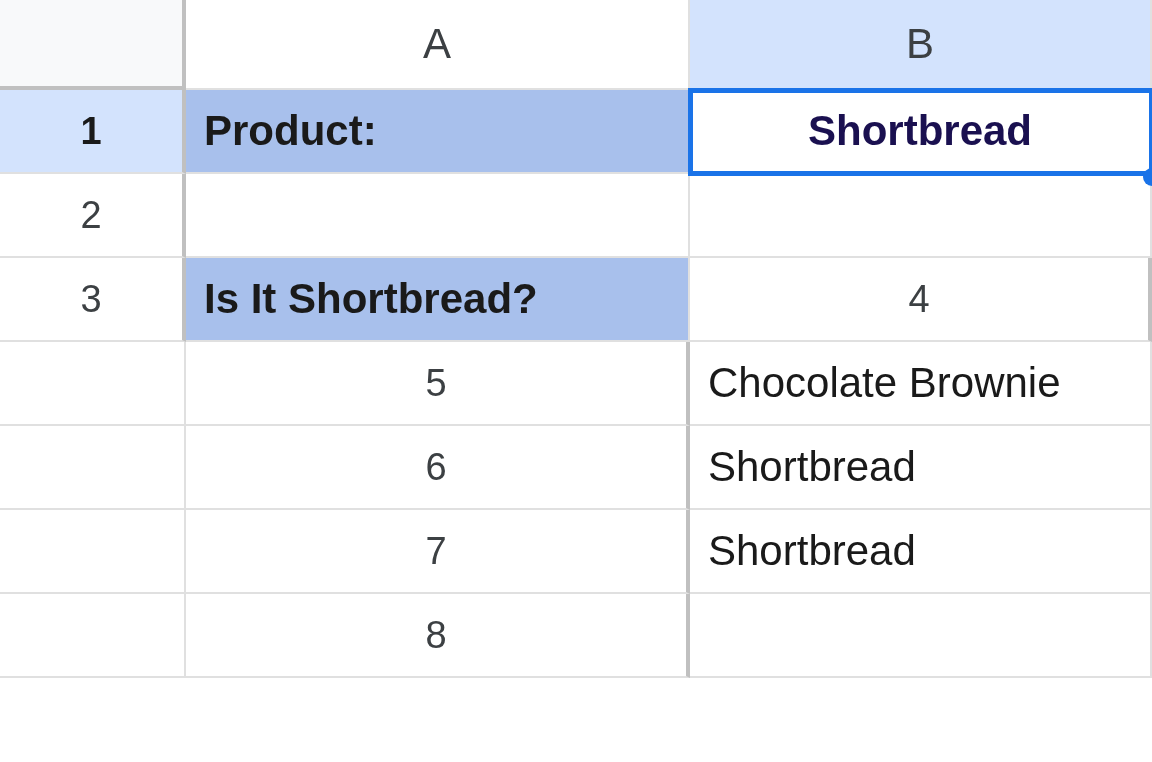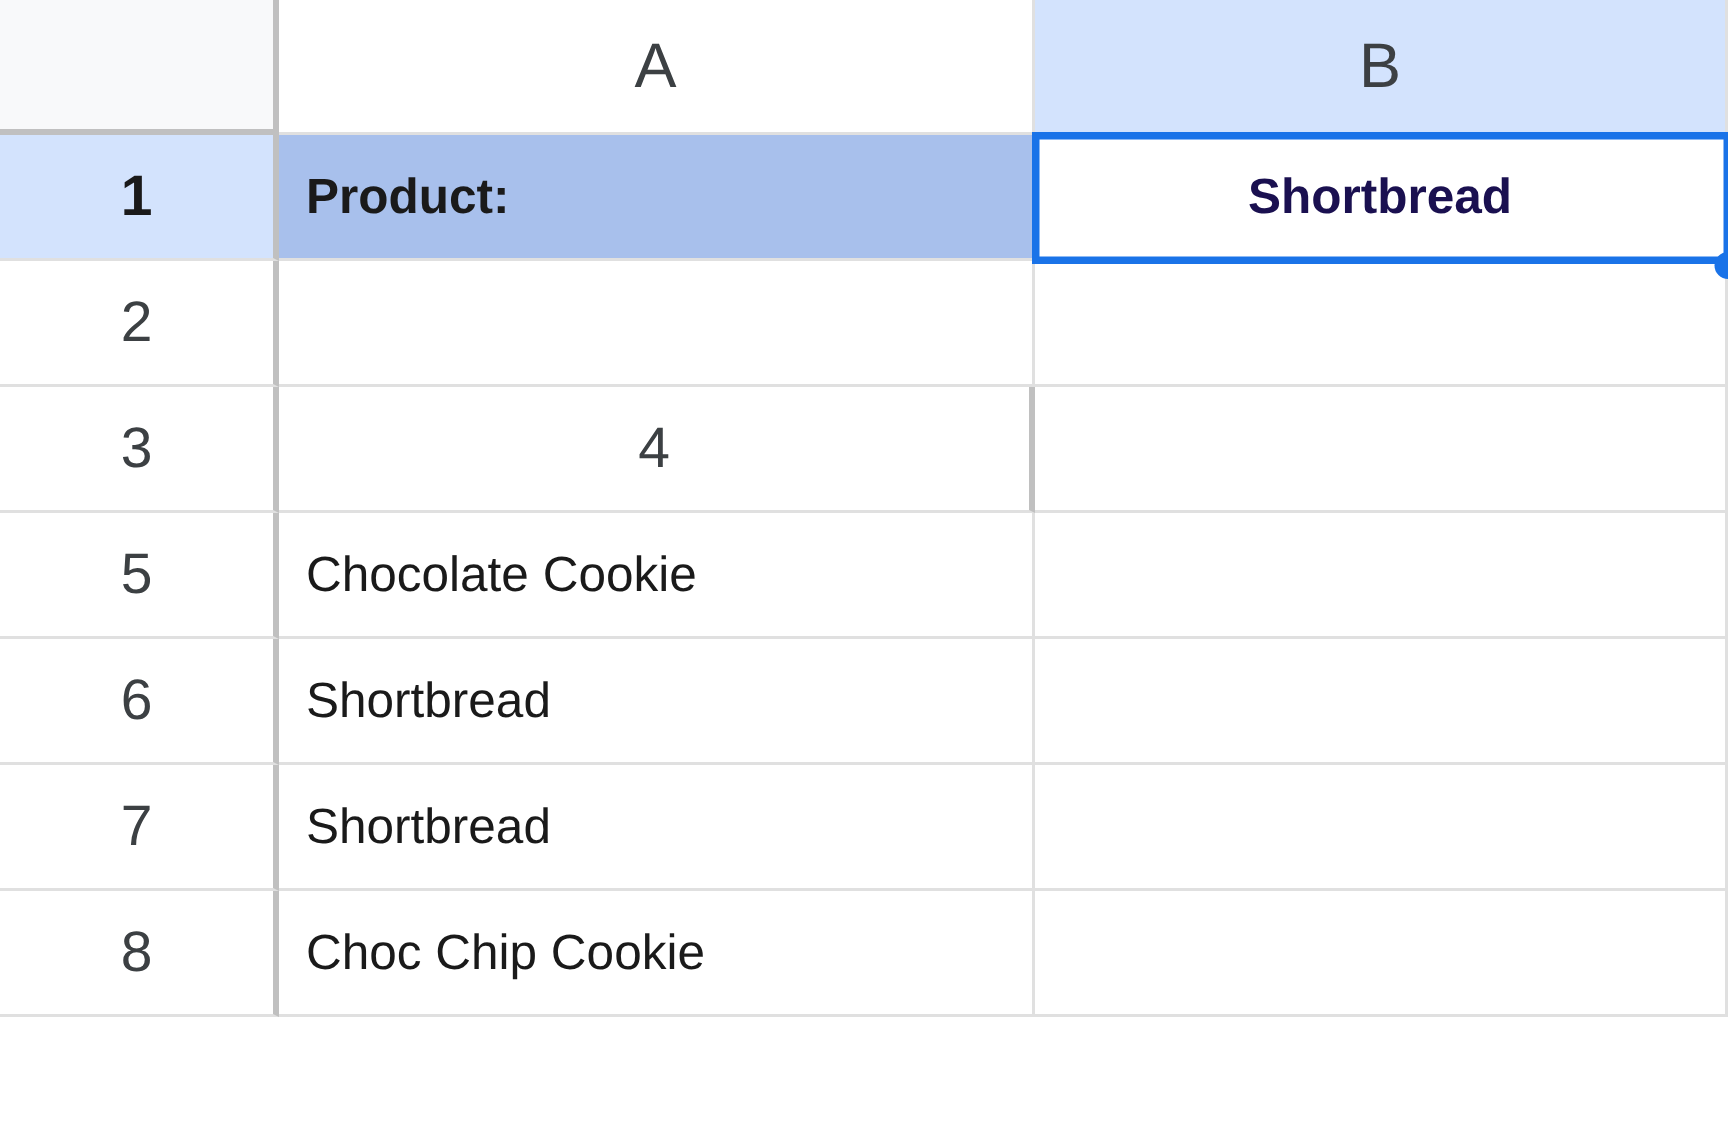--- a/index.html
+++ b/index.html
@@ -55,21 +55,21 @@
       font-weight: 700;
       color: #1a1a1a;
     }
     .cell {
       background: #ffffff;
       border-right: 2px solid #e0e0e0;
       border-bottom: 2px solid #e0e0e0;
       display: flex;
       align-items: center;
       padding: 0 18px;
-      font-size: 33px;
+      font-size: 42px;
       color: #1a1a1a;
       font-weight: 400;
       overflow: hidden;
       white-space: nowrap;
     }
     .cell.bold {
       font-weight: 700;
     }
     .cell.header-row {
       background: #a8c0ec;
@@ -110,35 +110,35 @@
 
   <div class="row-header highlighted">1</div>
   <div class="cell header-row bold">Product:</div>
   <div class="cell selected">Shortbread</div>
 
   <div class="row-header">2</div>
   <div class="cell"></div>
   <div class="cell"></div>
 
   <div class="row-header">3</div>
+  <div class="cell header-row bold">Is It Shortbread?</div>
 
   <div class="row-header">4</div>
   <div class="cell"></div>
 
   <div class="row-header">5</div>
-  <div class="cell">Chocolate Cookie</div>
+  <div class="cell">Chocolate Brownie</div>
   <div class="cell"></div>
 
   <div class="row-header">6</div>
   <div class="cell">Shortbread</div>
   <div class="cell"></div>
 
   <div class="row-header">7</div>
   <div class="cell">Shortbread</div>
   <div class="cell"></div>
 
   <div class="row-header">8</div>
-  <div class="cell">Choc Chip Cookie</div>
   <div class="cell"></div>
 
   <div class="selection-border" style="left:688px; top:88px; width:466px; height:88px;"></div>
   <div class="selection-handle" style="left:1143px; top:168px;"></div>
 </div>
 
 </body></html>

